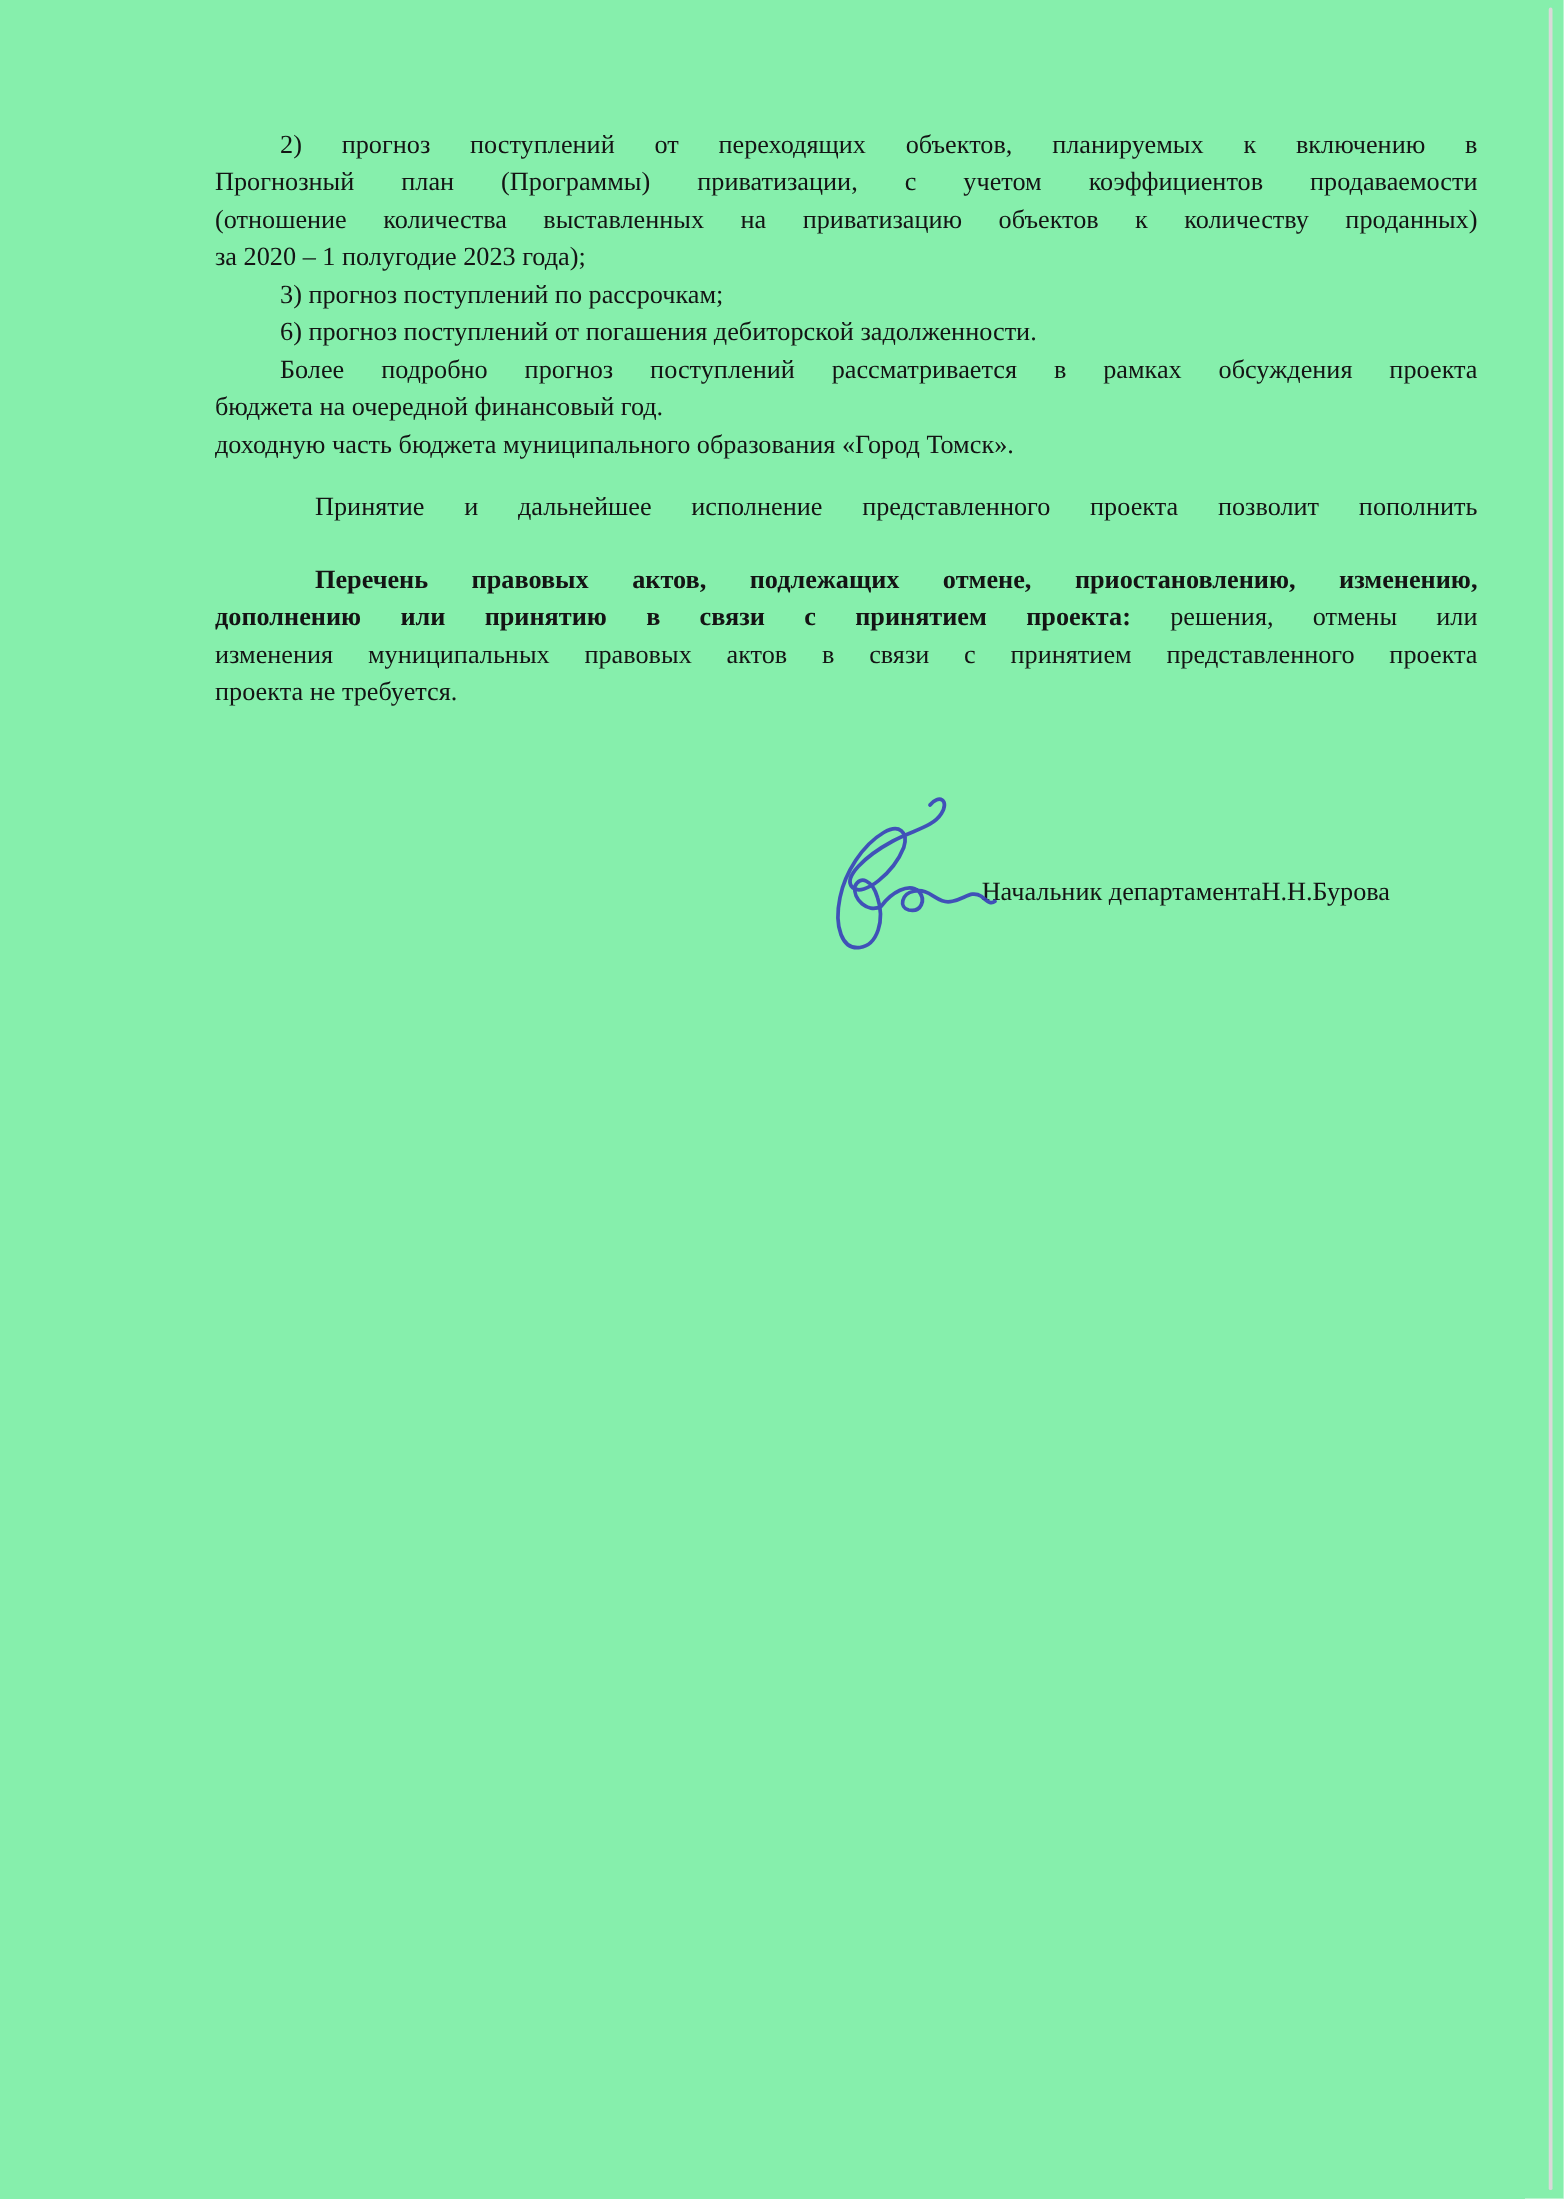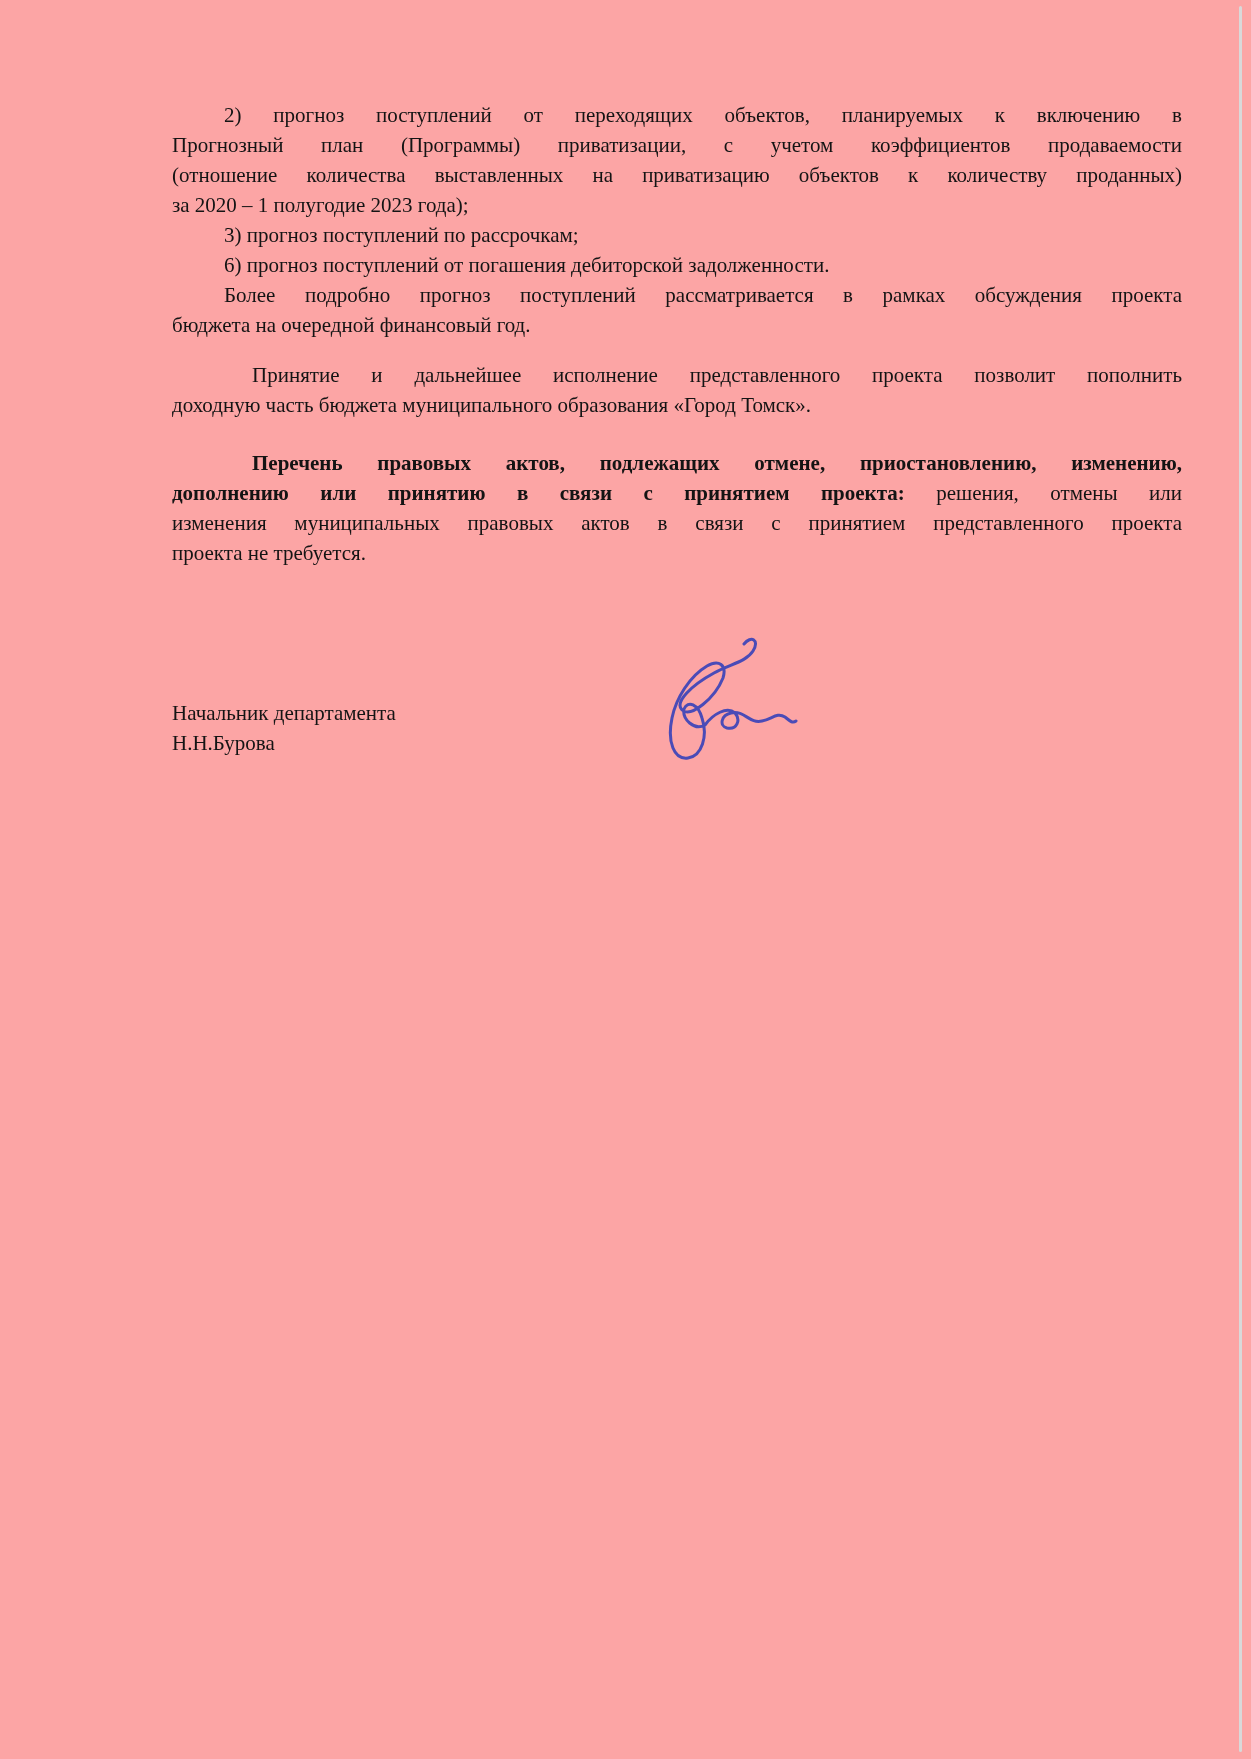--- a/index.html
+++ b/index.html
@@ -4,21 +4,21 @@
 <style>
   html, body {
     margin: 0;
     padding: 0;
     background: #ffffff;
   }
   .page {
     position: relative;
     width: 1251px;
     height: 1759px;
-    background: #fca5a5;
+    background: #86efac;
     overflow: hidden;
     font-family: "Liberation Serif", "DejaVu Serif", serif;
     color: #141414;
   }
   .doc-text {
     position: absolute;
     left: 172px;
     top: 100px;
     width: 1010px;
     font-size: 21px;
@@ -36,25 +36,24 @@
   .ind-80 { text-indent: 80px; }
   .gap-20 { margin-top: 20px; }
   .gap-28 { margin-top: 28px; }
   .b { font-weight: 700; font-family: Liberation Serif, serif; }
   .sig-row {
     position: absolute;
     left: 172px;
     top: 698px;
     width: 1010px;
     display: flex;
-    justify-content: center;
+    justify-content: flex-end;
     align-items: baseline;
     font-size: 21px;
     line-height: 30px;
-    flex-direction: column;
   }
   .sig-name { margin-right: 70px; }
   .sig-scribble {
     position: absolute;
     left: 648px;
     top: 632px;
     width: 155px;
     height: 148px;
     pointer-events: none;
   }
@@ -75,22 +74,22 @@
 
   <div class="doc-text">
     <div class="line jl ind-52">2) прогноз поступлений от переходящих объектов, планируемых к включению в</div>
     <div class="line jl">Прогнозный план (Программы) приватизации, с учетом коэффициентов продаваемости</div>
     <div class="line jl">(отношение количества выставленных на приватизацию объектов к количеству проданных)</div>
     <div class="line">за 2020 – 1 полугодие 2023 года);</div>
     <div class="line ind-52">3) прогноз поступлений по рассрочкам;</div>
     <div class="line ind-52">6) прогноз поступлений от погашения дебиторской задолженности.</div>
     <div class="line jl ind-52">Более подробно прогноз поступлений рассматривается в рамках обсуждения проекта</div>
     <div class="line">бюджета на очередной финансовый год.</div>
+    <div class="line">доходную часть бюджета муниципального образования «Город Томск».</div>
     <div class="line jl ind-80 gap-20">Принятие и дальнейшее исполнение представленного проекта позволит пополнить</div>
-    <div class="line">доходную часть бюджета муниципального образования «Город Томск».</div>
     <div class="line jl ind-80 gap-28 b">Перечень правовых актов, подлежащих отмене, приостановлению, изменению,</div>
     <div class="line jl"><span class="b">дополнению или принятию в связи с принятием проекта:</span> <span>решения, отмены или</span></div>
     <div class="line jl">изменения муниципальных правовых актов в связи с принятием представленного проекта</div>
     <div class="line">проекта не требуется.</div>
   </div>
 
   <div class="sig-row">
     <span>Начальник департамента</span>
     <span class="sig-name">Н.Н.Бурова</span>
   </div>

